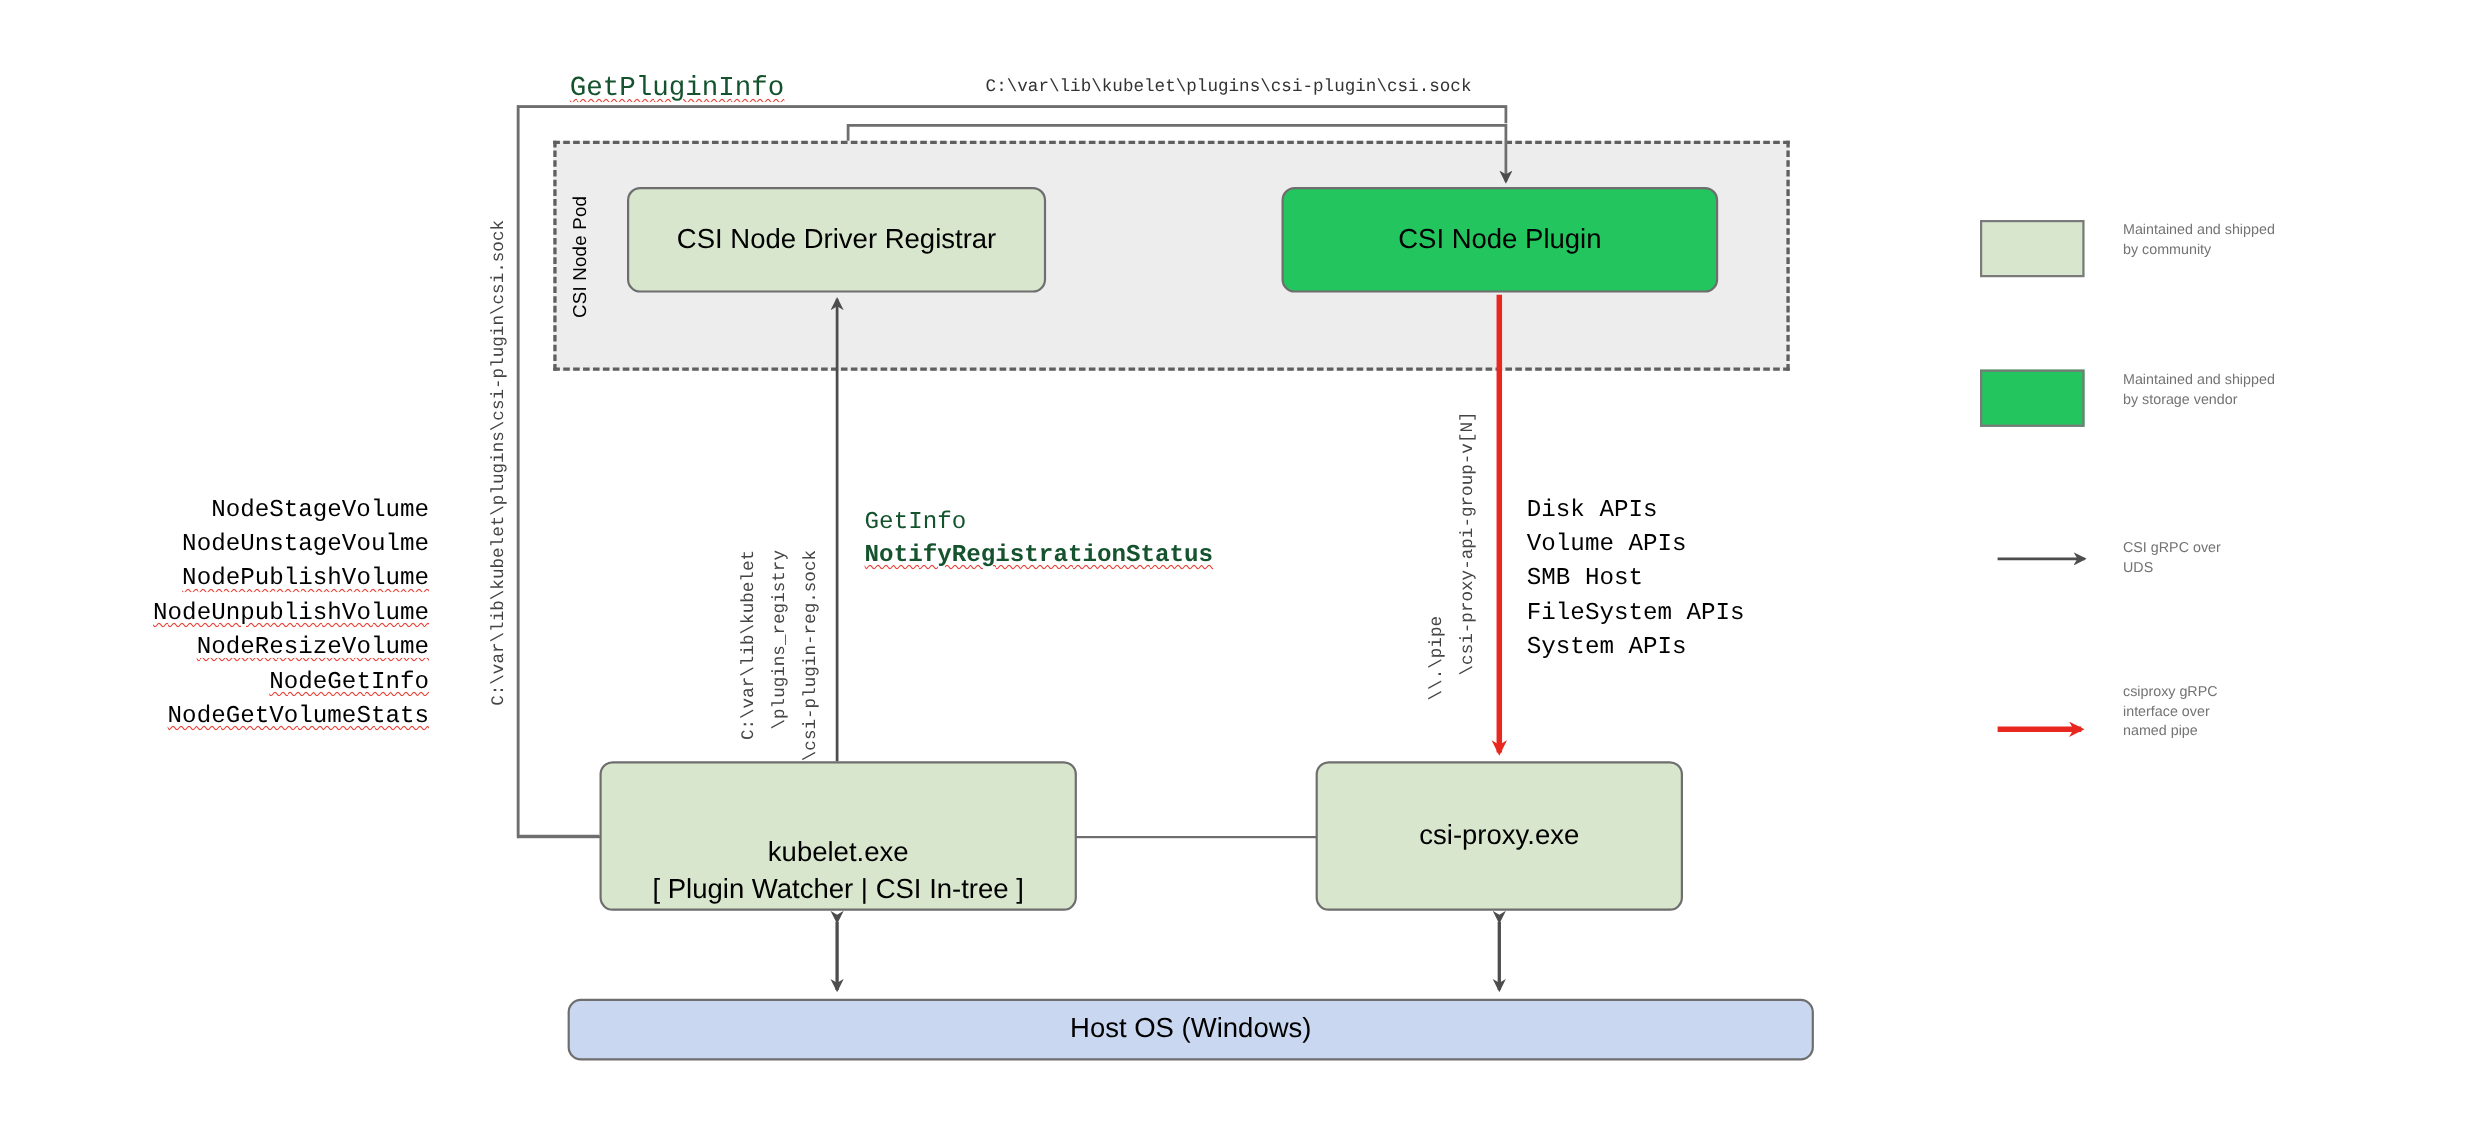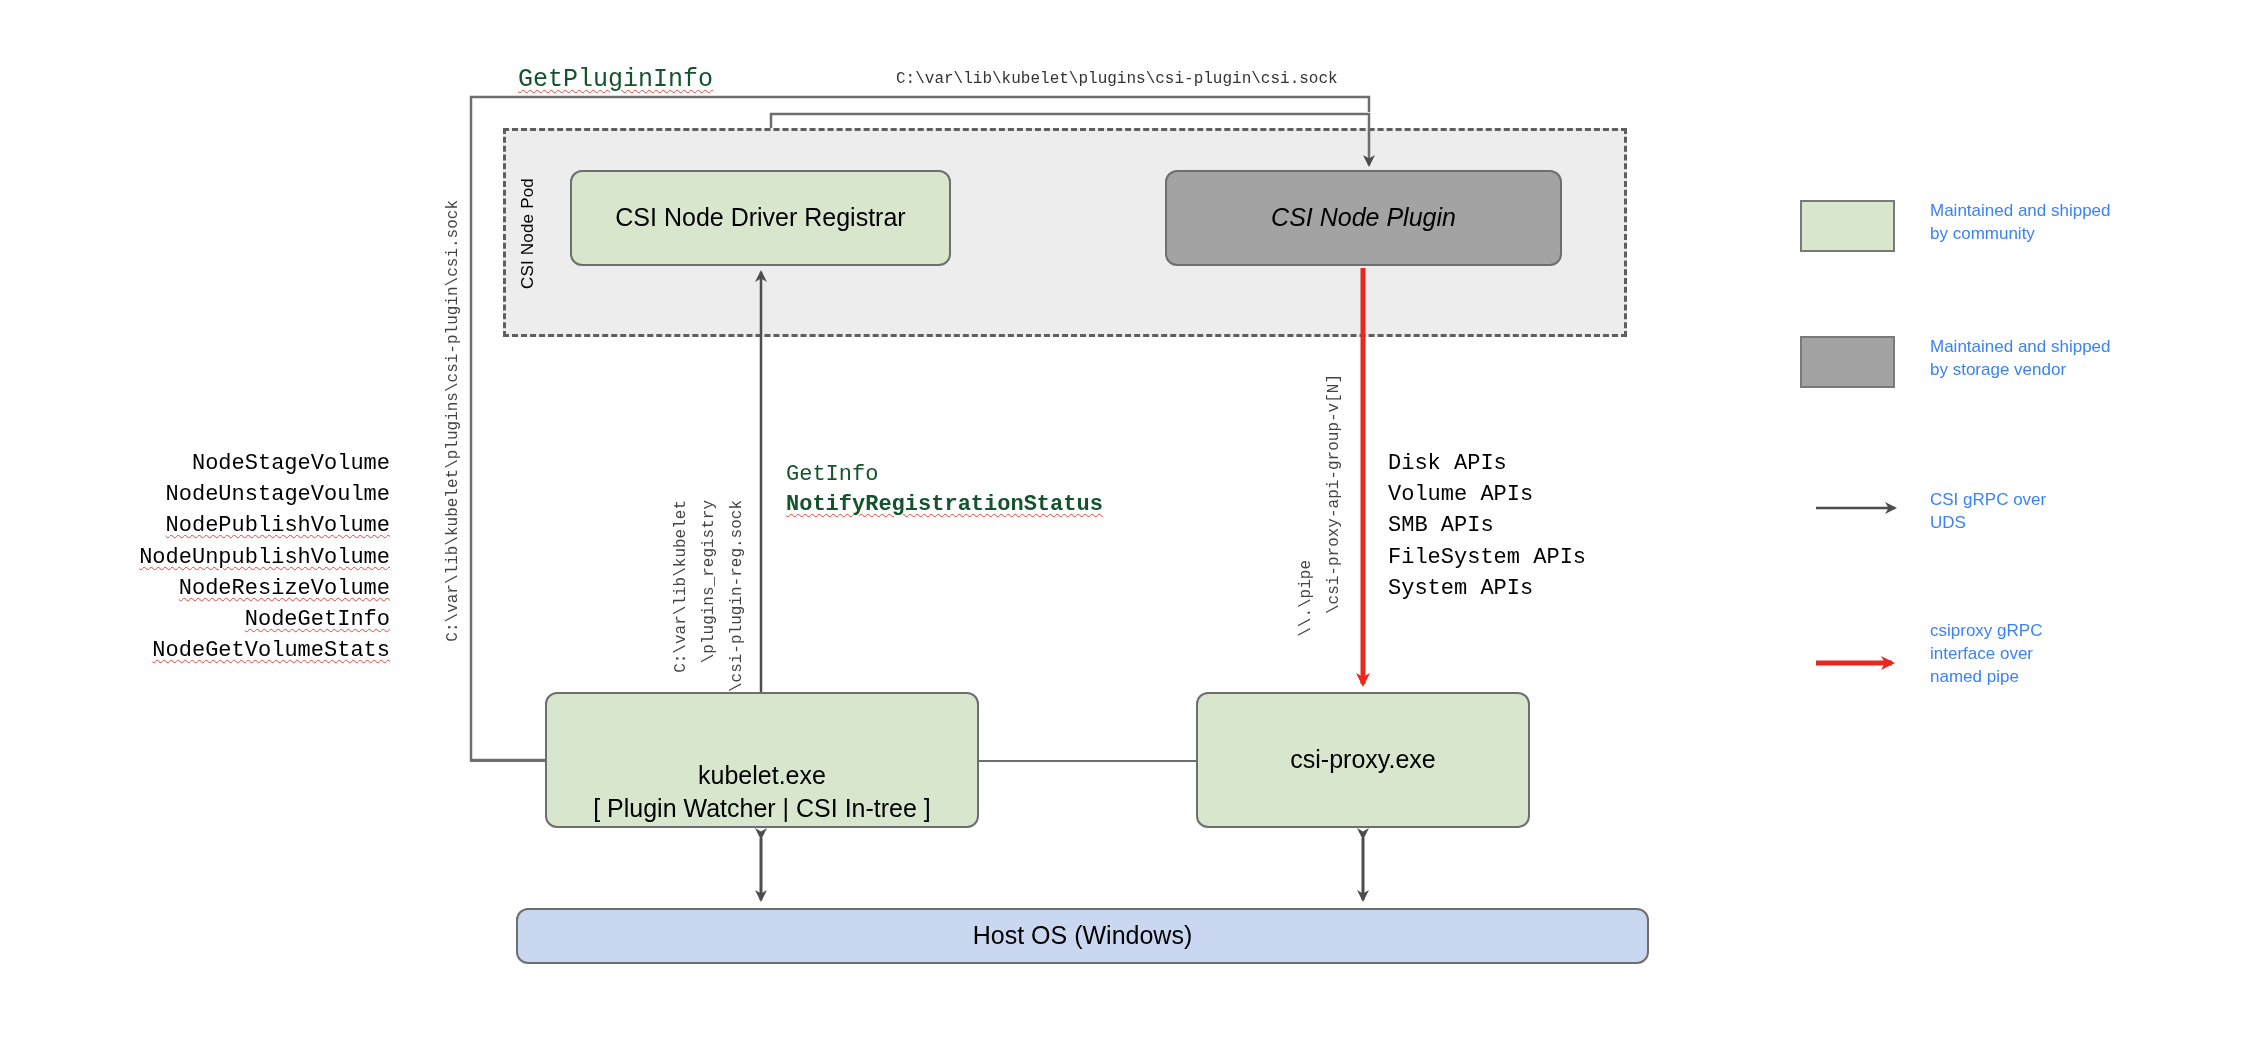--- a/index.html
+++ b/index.html
@@ -22,21 +22,21 @@
     border: 2px solid #6e6e6e;
     border-radius: 12px;
     display: flex;
     align-items: center;
     justify-content: center;
     text-align: center;
     color: #000;
     line-height: 1.35;
   }
   .green  { background: #d8e6cd; }
-  .yellow { background: #a3a3a3; font-style: italic; }
+  .yellow { background: #22c55e; }
   .blue   { background: #c9d8f0; }
 
   .pod-container {
     position: absolute;
     background: #ededed;
     border: 3px dashed #5f5f5f;
   }
   .pod-label {
     position: absolute;
     writing-mode: vertical-rl;
@@ -78,23 +78,23 @@
   }
 
   
   .legend-swatch {
     position: absolute;
     width: 95px; height: 52px;
     border: 2px solid #7a7a7a;
   }
   .legend-text {
     position: absolute;
-    font-size: 17px;
+    font-size: 13px;
     line-height: 1.35;
-    color: #3b82f6;
+    color: #737373;
     white-space: pre-line;
   }
 
   svg.overlay {
     position: absolute;
     left: 0; top: 0;
     width: 2252px; height: 1044px;
     pointer-events: none;
   }
 </style>
@@ -183,21 +183,21 @@
     <div class="spell">NodeUnpublishVolume</div>
     <div class="spell">NodeResizeVolume</div>
     <div class="spell">NodeGetInfo</div>
     <div class="spell">NodeGetVolumeStats</div>
   </div>
 
   <div style="position:absolute; left:1388px; top:448px;
               font-family:'Liberation Mono','DejaVu Sans Mono',monospace; font-size:22px; line-height:1.42;">
     <div>Disk APIs</div>
     <div>Volume APIs</div>
-    <div>SMB APIs</div>
+    <div>SMB Host</div>
     <div>FileSystem APIs</div>
     <div>System APIs</div>
   </div>
 
   <div class="legend-swatch green" style="left:1800px; top:200px;"></div>
   <div class="legend-text" style="left:1930px; top:200px; width:280px;">Maintained and shipped
 by community</div>
 
   <div class="legend-swatch yellow" style="left:1800px; top:336px;"></div>
   <div class="legend-text" style="left:1930px; top:336px; width:280px;">Maintained and shipped

